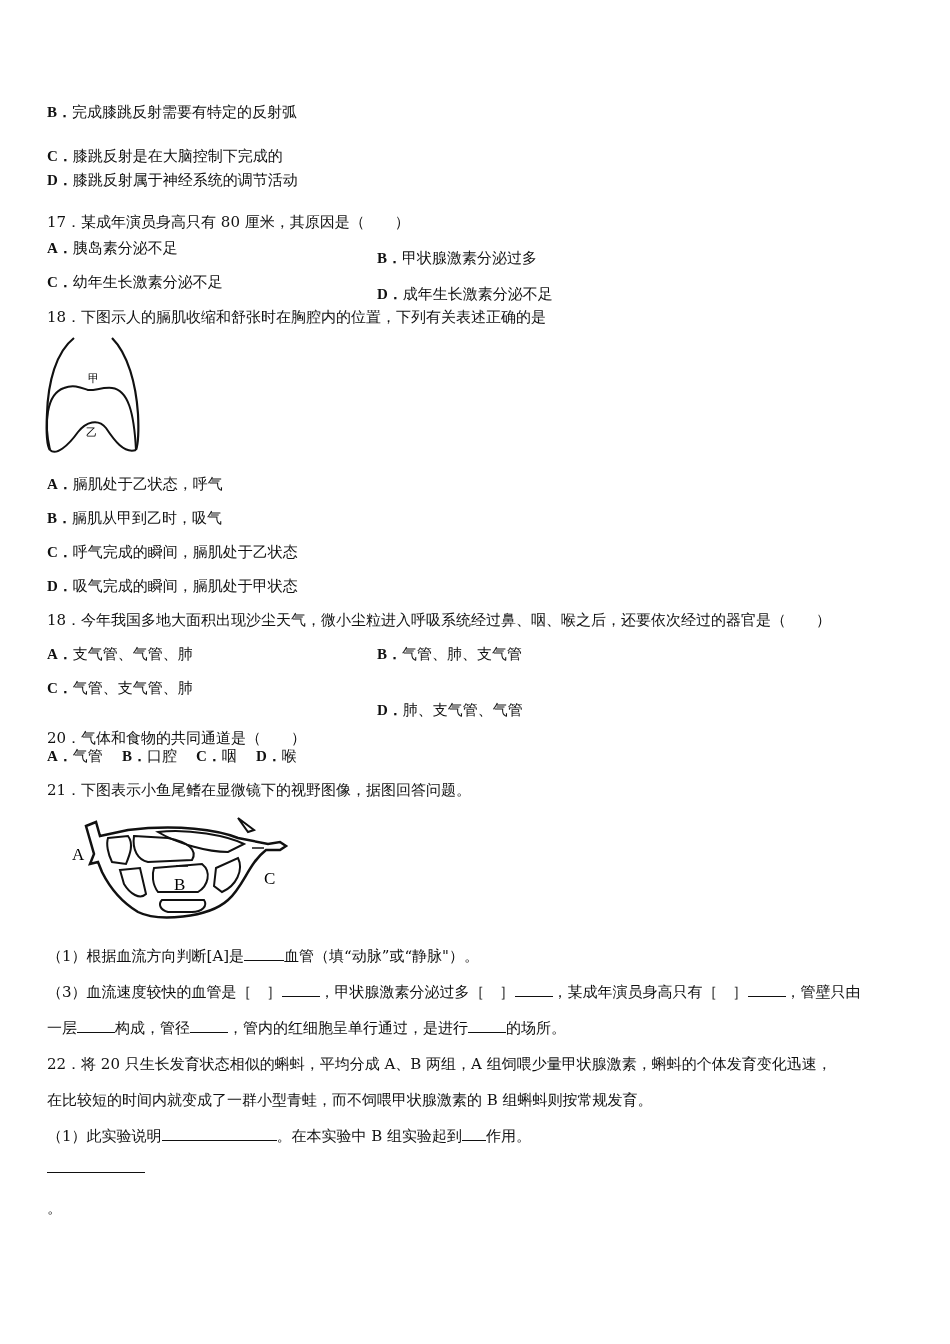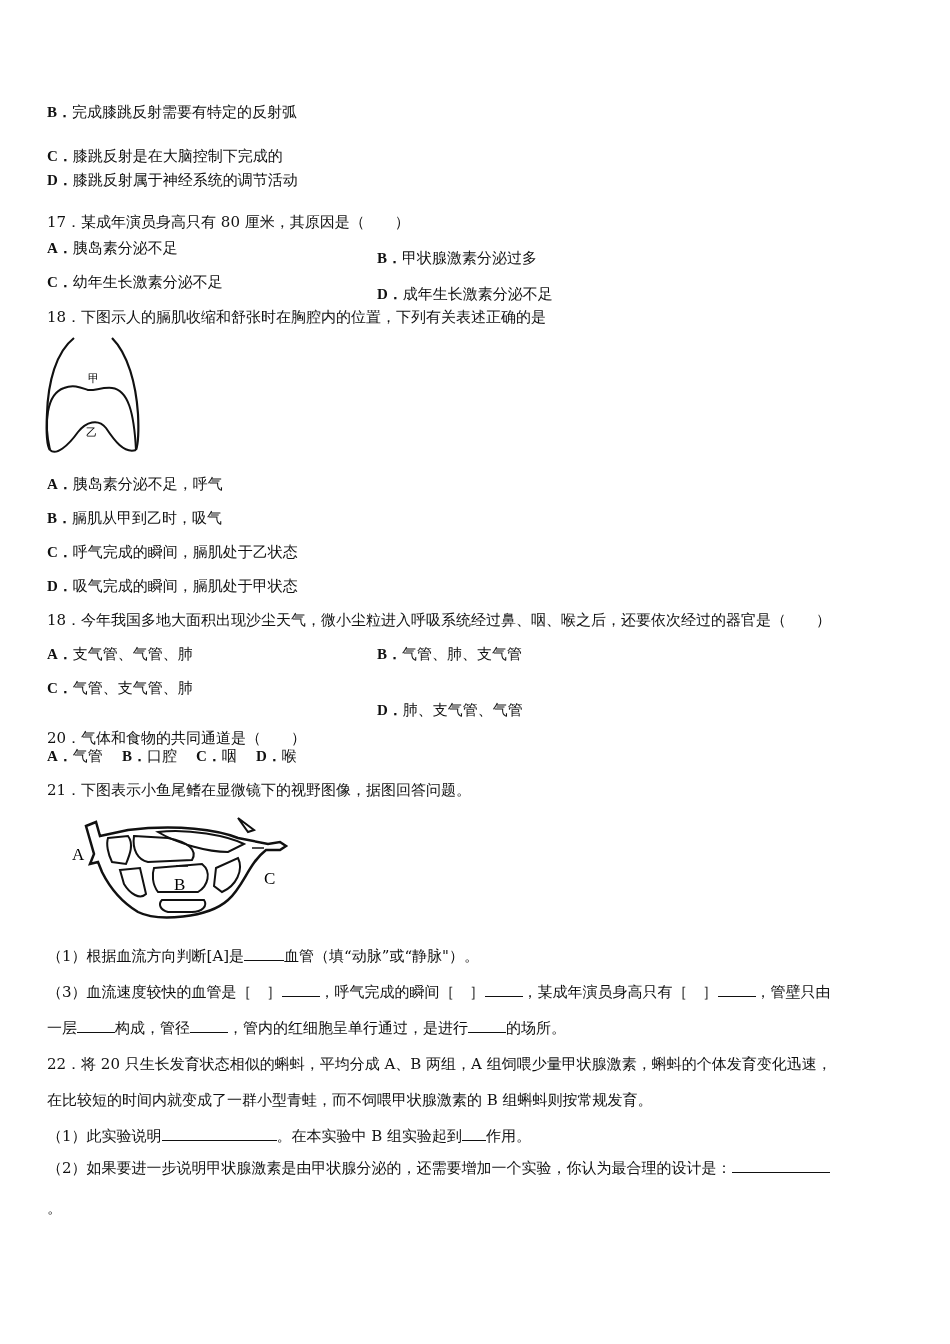--- a/index.html
+++ b/index.html
@@ -31,21 +31,21 @@
 <div class="fig" style="left:42px; top:334px; width:104px; height:122px">
   <svg width="104" height="122" viewBox="0 0 104 122">
     <path d="M32 4 C14 18 6 48 5 80 C4 100 5 112 8 116" fill="none" stroke="#111" stroke-width="2.2"></path>
     <path d="M70 4 C86 20 94 50 96 80 C97 100 96 110 94 116" fill="none" stroke="#111" stroke-width="2.2"></path>
     <path d="M8 116 C2 90 4 60 22 54 C32 50 40 54 46 56 C52 57 60 53 70 54 C86 56 92 78 94 116" fill="none" stroke="#111" stroke-width="2"></path>
     <path d="M8 116 C14 122 26 112 36 98 C44 88 56 84 64 94 C72 106 82 120 94 116" fill="none" stroke="#111" stroke-width="2"></path>
     <text x="46" y="48" font-size="11" font-family="DejaVu Sans, sans-serif">甲</text>
     <text x="44" y="102" font-size="11" font-family="DejaVu Sans, sans-serif">乙</text>
   </svg>
 </div>
-<div class="line" style="top:474px"><span class="b">A．</span><span>胰岛素分泌不足，呼气</span></div>
+<div class="line" style="top:474px"><span class="b">A．</span><span>膈肌处于乙状态，呼气</span></div>
 <div class="line" style="top:508px"><span class="b">B．</span><span>膈肌从甲到乙时，吸气</span></div>
 <div class="line" style="top:542px"><span class="b">C．</span><span>呼气完成的瞬间，膈肌处于乙状态</span></div>
 <div class="line" style="top:576px"><span class="b">D．</span><span>吸气完成的瞬间，膈肌处于甲状态</span></div>
 
 <div class="line" style="top:610px">18．今年我国多地大面积出现沙尘天气，微小尘粒进入呼吸系统经过鼻、咽、喉之后，还要依次经过的器官是（　　）</div>
 <div class="line" style="top:644px"><span class="b">A．</span><span>支气管、气管、肺</span></div>
 <div class="line col2" style="top:644px"><span class="b">B．</span><span>气管、肺、支气管</span></div>
 <div class="line" style="top:678px"><span class="b">C．</span><span>气管、支气管、肺</span></div>
 <div class="line col2" style="top:700px"><span class="b">D．</span><span>肺、支气管、气管</span></div>
 
@@ -73,27 +73,27 @@
     <line x1="184" y1="34" x2="196" y2="34" stroke="#111" stroke-width="1.5"></line>
     <text x="4" y="46" font-size="17" font-family="Liberation Serif, serif">A</text>
     <text x="106" y="76" font-size="17" font-family="Liberation Serif, serif">B</text>
     <text x="196" y="70" font-size="17" font-family="Liberation Serif, serif">C</text>
   </svg>
 </div>
 <div class="line" style="top:946px">
   <span>（1）根据血流方向判断[A]是</span><span class="blank" style="width:40px"></span><span>血管（填“动脉”或“静脉"）。</span>
 </div>
 <div class="line" style="top:982px">
-  <span>（3）血流速度较快的血管是［　］</span><span class="blank" style="width:38px"></span><span>，呼气完成的瞬间［　］</span><span class="blank" style="width:38px"></span><span>，某成年演员身高只有［　］</span><span class="blank" style="width:38px"></span><span>，管壁只由</span>
+  <span>（3）血流速度较快的血管是［　］</span><span class="blank" style="width:38px"></span><span>，甲状腺激素分泌过多［　］</span><span class="blank" style="width:38px"></span><span>，某成年演员身高只有［　］</span><span class="blank" style="width:38px"></span><span>，管壁只由</span>
 </div>
 <div class="line" style="top:1018px">
   <span>一层</span><span class="blank" style="width:38px"></span><span>构成，管径</span><span class="blank" style="width:38px"></span><span>，管内的红细胞呈单行通过，是进行</span><span class="blank" style="width:38px"></span><span>的场所。</span>
 </div>
 
 <div class="line" style="top:1054px">22．将 20 只生长发育状态相似的蝌蚪，平均分成 A、B 两组，A 组饲喂少量甲状腺激素，蝌蚪的个体发育变化迅速，</div>
 <div class="line" style="top:1090px">在比较短的时间内就变成了一群小型青蛙，而不饲喂甲状腺激素的 B 组蝌蚪则按常规发育。</div>
 <div class="line" style="top:1126px">
   <span>（1）此实验说明</span><span class="blank" style="width:115px"></span><span>。在本实验中 B 组实验起到</span><span class="blank" style="width:24px"></span><span>作用。</span>
 </div>
 <div class="line" style="top:1158px">
-  <span>（2）如果要进一步说明甲状腺激素是由甲状腺分泌的，还需要增加一个实验，你认为最合理的设计是：</span><span class="blank" style="width:98px"></span>
+  <span class="blank" style="width:98px"></span>
 </div>
 <div class="line" style="top:1198px">。</div>
 
 </body></html>

